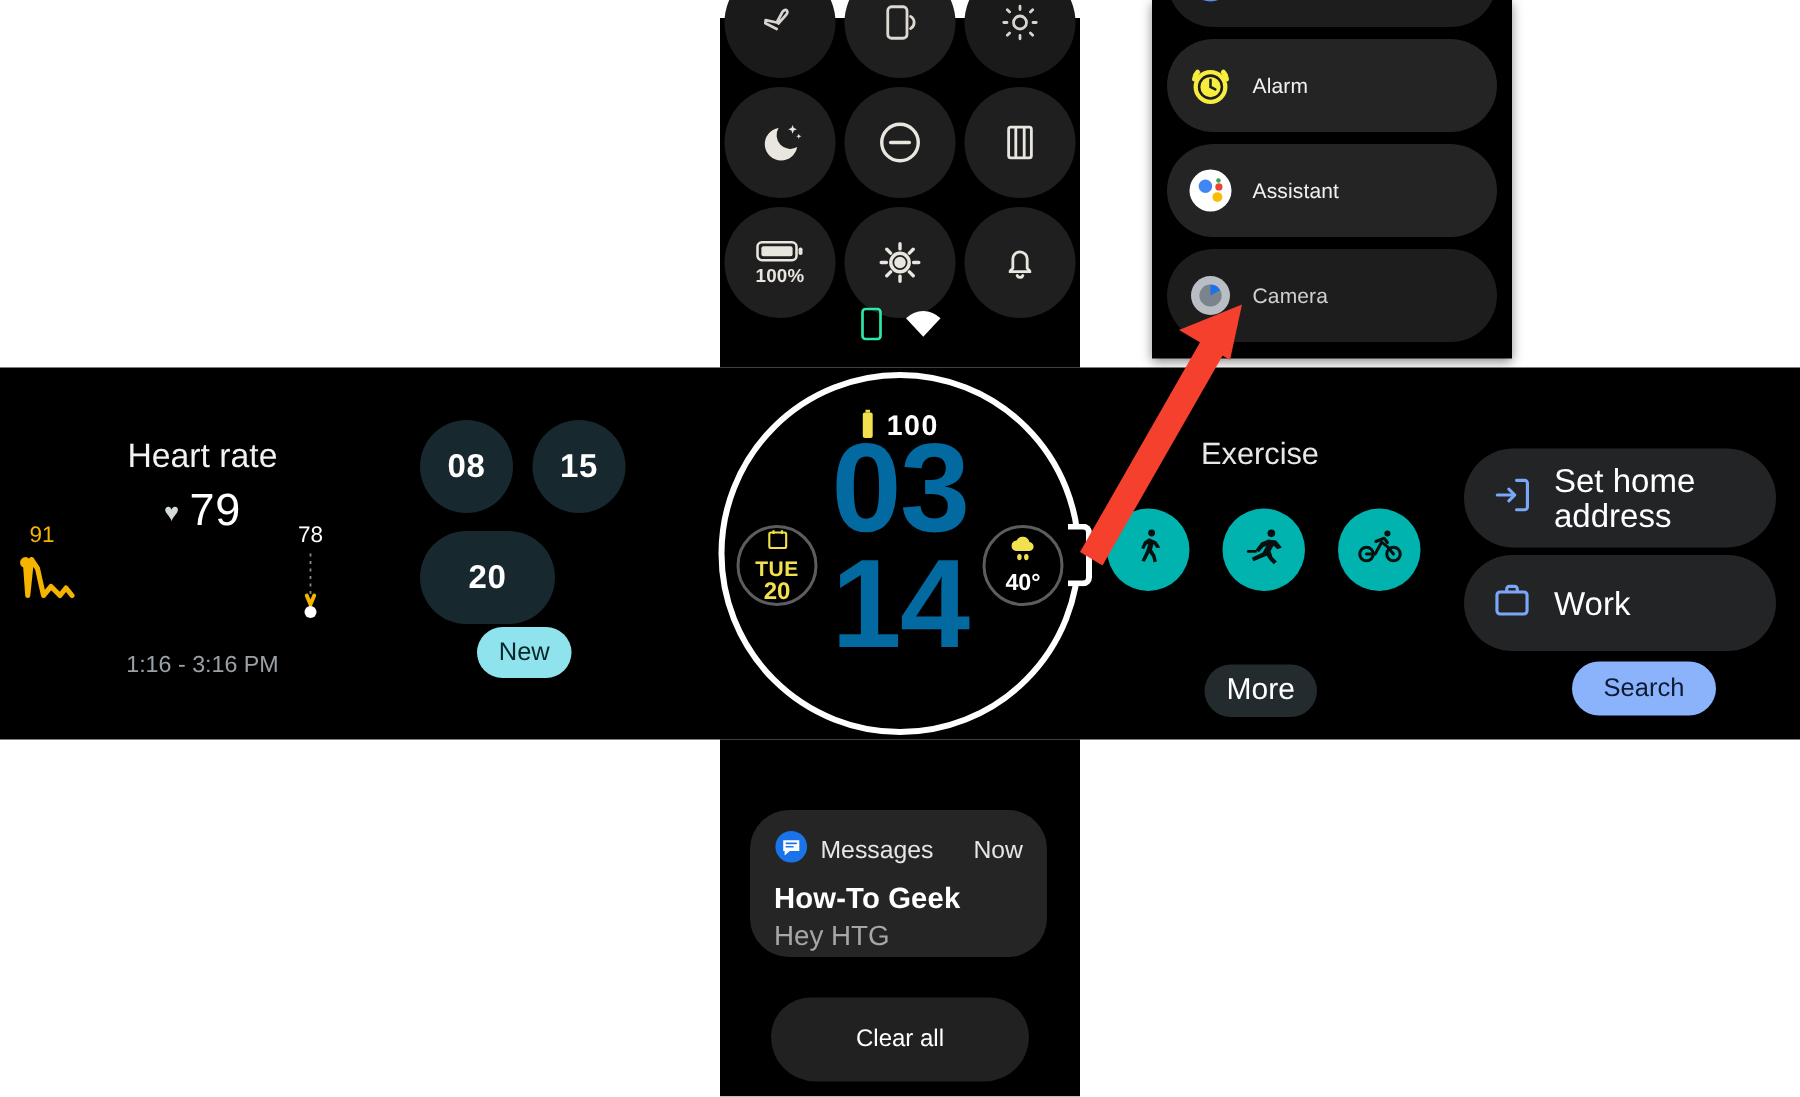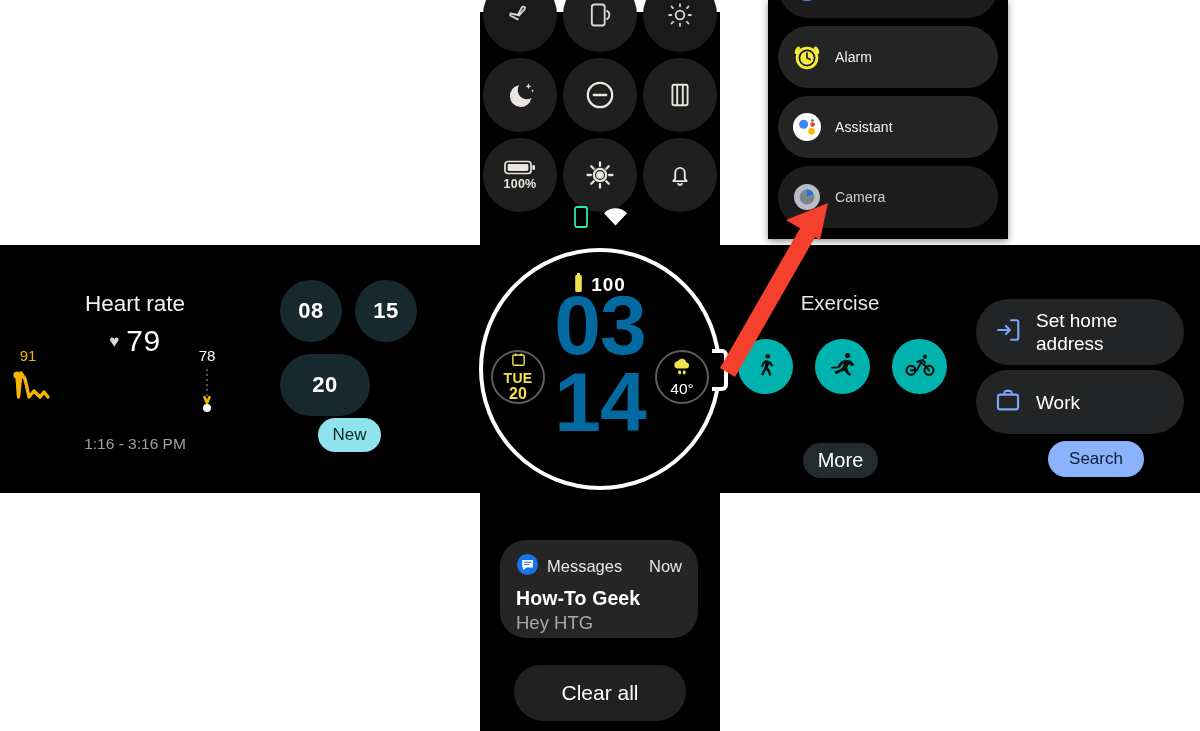--- a/index.html
+++ b/index.html
@@ -97,41 +97,41 @@
   }
 
   
   #maps-card { position: absolute; left: 960px; top: 0px; width: 240px; height: 248px; }
   .maps-item {
     position: absolute; left: 16px; width: 208px; border-radius: 33px; background: #222426;
     display: flex; align-items: center; gap: 14px; padding-left: 18px; color: #fff;
   }
   #maps-home { top: 54px; height: 66px; }
   #maps-work { top: 125px; height: 64px; }
-  .maps-label { font-size: 19px; line-height: 23px; }
+  .maps-label { font-size: 22px; line-height: 23px; }
   .btn-search {
     position: absolute; left: 88px; top: 196px; width: 96px; height: 36px; border-radius: 19px;
     background: #8ab3fc; color: #0f1b33; font-size: 17px;
     display: flex; align-items: center; justify-content: center;
   }
 
   
   #notif-panel { left: 480px; top: 493px; width: 240px; height: 238px; }
   .notif-card {
     position: absolute; left: 20px; top: 47px; width: 198px; height: 98px;
     border-radius: 26px; background: #252525; padding: 13px 16px 0 16px;
   }
   .notif-head { display: flex; align-items: center; gap: 8px; }
   .notif-app { color: #e6e6e6; font-size: 16.5px; flex: 1; }
   .notif-when { color: #e6e6e6; font-size: 16.5px; }
   .notif-title { color: #fff; font-size: 19.5px; font-weight: 700; margin-top: 7px; letter-spacing: .1px; }
   .notif-body { color: #a7a7a7; font-size: 18.5px; margin-top: 2px; }
   .btn-clear {
     position: absolute; left: 34px; top: 172px; width: 172px; height: 56px;
-    border-radius: 30px 30px 34px 34px; background: #212121; color: #fff; font-size: 21px;
+    border-radius: 30px 30px 34px 34px; background: #212121; color: #fff; font-size: 16px;
     display: flex; align-items: center; justify-content: center;
   }
 
   
   #watch { position: absolute; left: 479px; top: 243px; width: 242px; height: 252px; }
   #watch-ring {
     position: absolute; left: 0px; top: 5px; width: 242px; height: 242px;
     border-radius: 50%; border: 4px solid #ffffff; background: #000;
   }
   #watch-btn {
@@ -147,21 +147,21 @@
              letter-spacing: -1px; }
   .wf-comp {
     position: absolute; width: 54px; height: 54px; border-radius: 50%;
     border: 2px solid #5d5d5d; display: flex; flex-direction: column;
     align-items: center; justify-content: center;
   }
   #wf-cal { left: 12px; top: 107px; color: #f2e14f; }
   #wf-wx  { right: 12px; top: 107px; color: #fff; }
   .wf-cal-dow { font-size: 14px; font-weight: 700; line-height: 14px; letter-spacing: .3px; text-align: right; }
   .wf-cal-day { font-size: 16px; font-weight: 700; line-height: 17px; }
-  .wf-wx-temp { font-size: 15.5px; font-weight: 400; line-height: 16px; }
+  .wf-wx-temp { font-size: 15.5px; font-weight: 700; line-height: 16px; }
 
   
   #arrow { position: absolute; left: 700px; top: 190px; width: 160px; height: 200px; pointer-events: none; }
 </style>
 </head>
 <body>
 
 <div id="root">
 
   <div class="panel" id="qs-panel">

